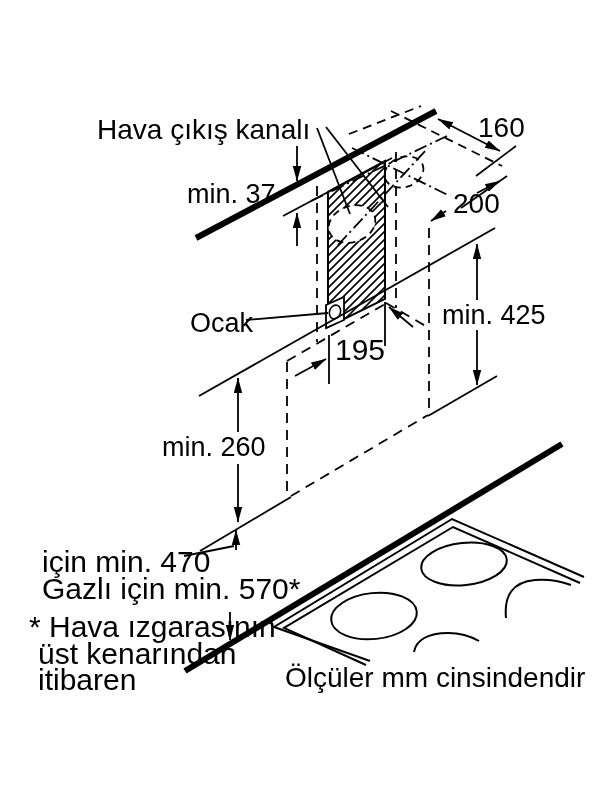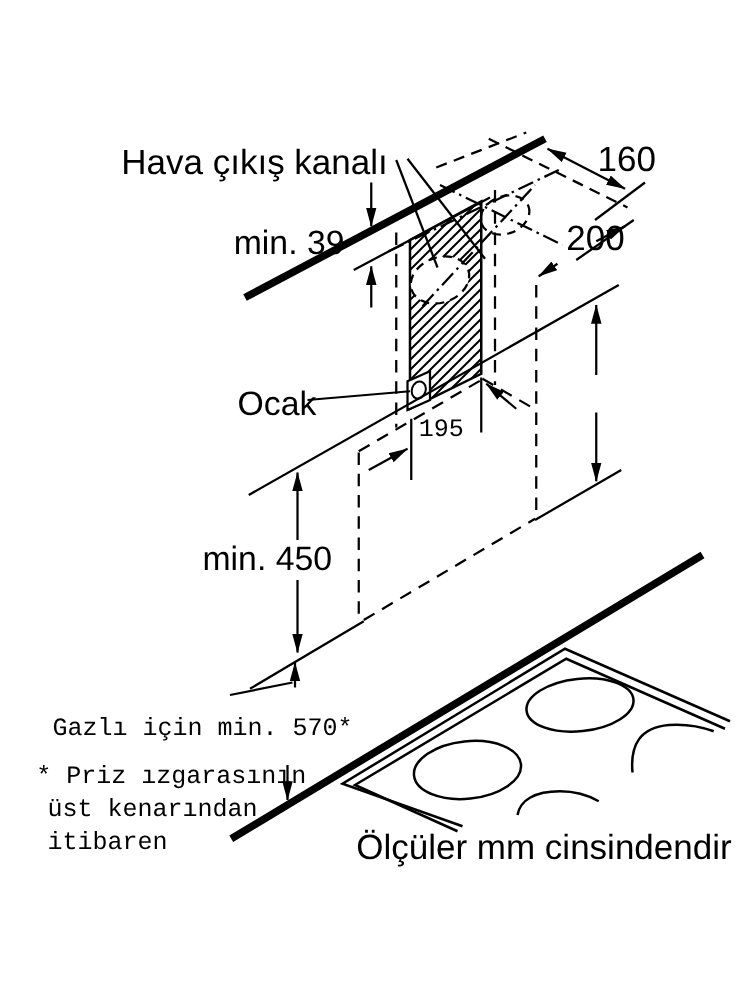--- a/index.html
+++ b/index.html
@@ -4,21 +4,21 @@
 <style>
   html,body{margin:0;padding:0;background:#fff;}
   #stage{
     position:relative;width:600px;height:800px;background:#fff;overflow:hidden;
     font-family:"Liberation Sans", sans-serif;color:#000;
   }
   #drawing{position:absolute;left:0;top:0;}
   .lbl{position:absolute;white-space:nowrap;line-height:1.05;color:#000;}
   .fs28{font-size:28px;}
   .fs27{font-size:27px;}
-  .fs26{font-size:20px;font-family:Liberation Mono, monospace;}
+  .fs26{font-size:30px;}
 </style>
 </head>
 <body>
 
 <div id="stage">
 
   <svg id="drawing" width="600" height="800" viewBox="0 0 600 800">
     <defs>
       <marker id="ah" markerWidth="16" markerHeight="10" refX="15" refY="5" orient="auto-start-reverse" markerUnits="userSpaceOnUse">
         <path d="M0,0.8 L15.5,5 L0,9.2 Z" fill="#000"></path>
@@ -115,25 +115,27 @@
       <path d="M370,661 L274,627 L452,519 L584,577"></path>
       <path d="M366,665 L284,628 L453,527 L580,583"></path>
       <ellipse cx="464" cy="564" rx="43" ry="21" transform="rotate(-6 464 564)"></ellipse>
       <ellipse cx="374" cy="616" rx="43" ry="23" transform="rotate(-6 374 616)"></ellipse>
       <path d="M506,618 C504,596 512,582 535,580 C548,579 560,581 571,585"></path>
       <path d="M414,652 C416,640 428,633 448,633 C462,633 472,637 479,641"></path>
     </g>
   </svg>
 
   <div class="lbl fs28" style="left:97px;top:115px;">Hava çıkış kanalı</div>
-  <div class="lbl fs27" style="left:187px;top:180px;">min. 39</div>
+  <div class="lbl fs27" style="left:187px;top:180px;">min. 37</div>
   <div class="lbl fs28" style="left:450px;top:113px;margin-left:28px;">160</div>
-  <div class="lbl fs28" style="left:453px;top:176px;">200</div>
+  <div class="lbl fs28" style="left:453px;top:189px;">200</div>
   <div class="lbl fs27" style="left:190px;top:309px;">Ocak</div>
   <div class="lbl fs26" style="left:335px;top:334px;">195</div>
-  <div class="lbl fs27" style="left:162px;top:433px;">min. 450</div>
+  <div class="lbl fs27" style="left:442px;top:301px;">min. 425</div>
+  <div class="lbl fs27" style="left:162px;top:433px;">min. 260</div>
+  <div class="lbl fs26" style="left:42px;top:546px;">için min. 470</div>
   <div class="lbl fs26" style="left:42px;top:573px;">Gazlı için min. 570*</div>
-  <div class="lbl fs26" style="left:29px;top:611px;">* Priz ızgarasının</div>
+  <div class="lbl fs26" style="left:29px;top:611px;">* Hava ızgarasının</div>
   <div class="lbl fs26" style="left:38px;top:664px;">itibaren</div>
   <div class="lbl fs26" style="left:38px;top:638px;">üst kenarından</div>
   <div class="lbl fs28" style="left:285px;top:663px;">Ölçüler mm cinsindendir</div>
 
 </div>
 
 </body></html>

